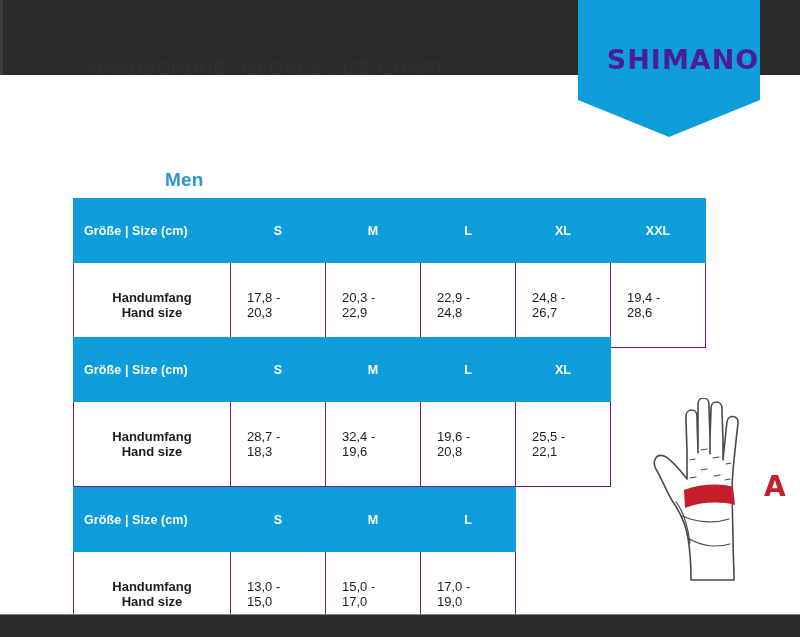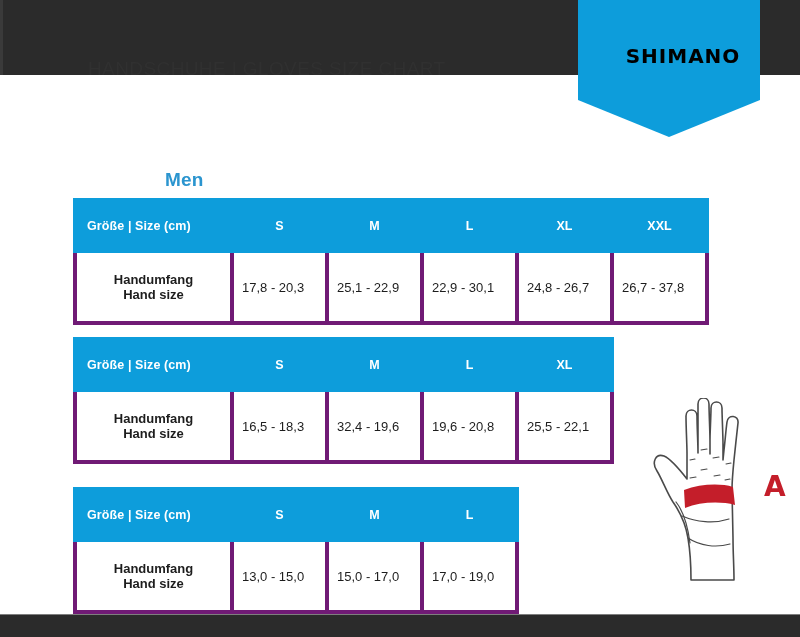--- a/index.html
+++ b/index.html
@@ -25,39 +25,39 @@
     color:#303030;white-space:nowrap;
   }
   .shimano-banner{
     position:absolute;left:578px;top:0;width:182px;height:137px;
     background:#0d9ddb;
     -webkit-clip-path:polygon(0 0,100% 0,100% 73%,50% 100%,0 73%);
     clip-path:polygon(0 0,100% 0,100% 73%,50% 100%,0 73%);
   }
   .shimano-wordmark{
     position:absolute;left:0;top:44px;width:210px;
-    text-align:center;color:#000000;
+    text-align:center;color:#4c1d95;
     font-family:"DejaVu Sans",sans-serif;
-    font-size:20px;font-weight:bold;letter-spacing:1px;
+    font-size:27px;font-weight:bold;letter-spacing:1px;
   }
 
   
   .section{position:absolute;left:73px;}
   .section-title{
     font-size:19px;font-weight:bold;color:#2b95cf;
     margin:0 0 7px 92px;letter-spacing:.2px;
   }
   table.size-table{
     border-collapse:collapse;
     table-layout:fixed;
     background:#ffffff;
   }
   table.size-table th,table.size-table td{
-    border:4px solid #701a75;
-    padding:8px;
+    border:1px solid #701a75;
+    padding:16px;
     vertical-align:middle;
   }
   table.size-table thead th{
     background:#0d9ddb;color:#ffffff;
     height:31px;font-size:12.5px;font-weight:bold;
     border-color:#0d9ddb;
   }
   table.size-table thead th.label-head{
     text-align:left;padding-left:10px;letter-spacing:.1px;
   }
@@ -125,24 +125,24 @@
         <th class="size-head">XXL</th>
       </tr>
     </thead>
     <tbody>
       <tr>
         <td class="row-label">
           <div>Handumfang</div>
           <div>Hand size</div>
         </td>
         <td class="row-value">17,8 - 20,3</td>
-        <td class="row-value">25,1 - 22,9</td>
-        <td class="row-value">22,9 - 30,1</td>
+        <td class="row-value">20,3 - 22,9</td>
+        <td class="row-value">22,9 - 24,8</td>
         <td class="row-value">24,8 - 26,7</td>
-        <td class="row-value">26,7 - 37,8</td>
+        <td class="row-value">19,4 - 28,6</td>
       </tr>
     </tbody>
   </table>
 </div>
 
 <div class="section" style="top:337px;">
   <table class="size-table">
     <colgroup>
       <col class="col-label">
         <col class="col-size">
@@ -158,21 +158,21 @@
         <th class="size-head">L</th>
         <th class="size-head">XL</th>
       </tr>
     </thead>
     <tbody>
       <tr>
         <td class="row-label">
           <div>Handumfang</div>
           <div>Hand size</div>
         </td>
-        <td class="row-value">16,5 - 18,3</td>
+        <td class="row-value">28,7 - 18,3</td>
         <td class="row-value">32,4 - 19,6</td>
         <td class="row-value">19,6 - 20,8</td>
         <td class="row-value">25,5 - 22,1</td>
       </tr>
     </tbody>
   </table>
 </div>
 
 <div class="section" style="top:487px;">
   <table class="size-table">

